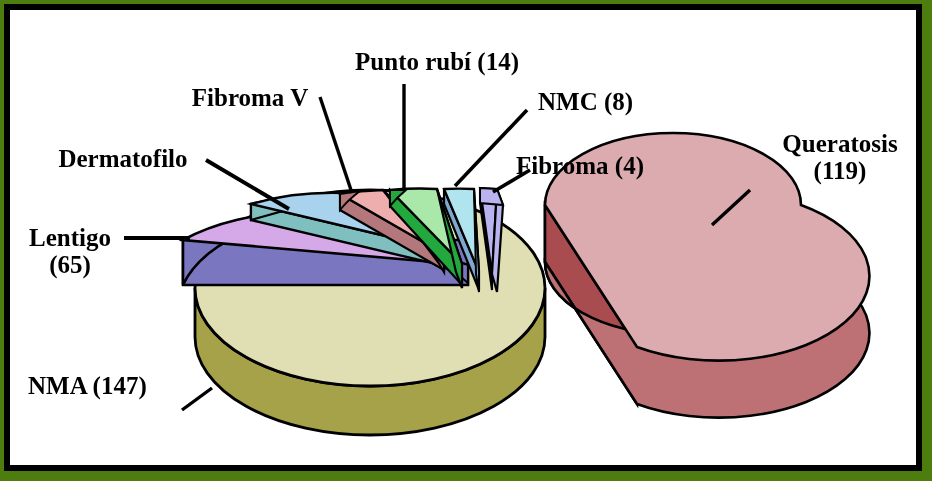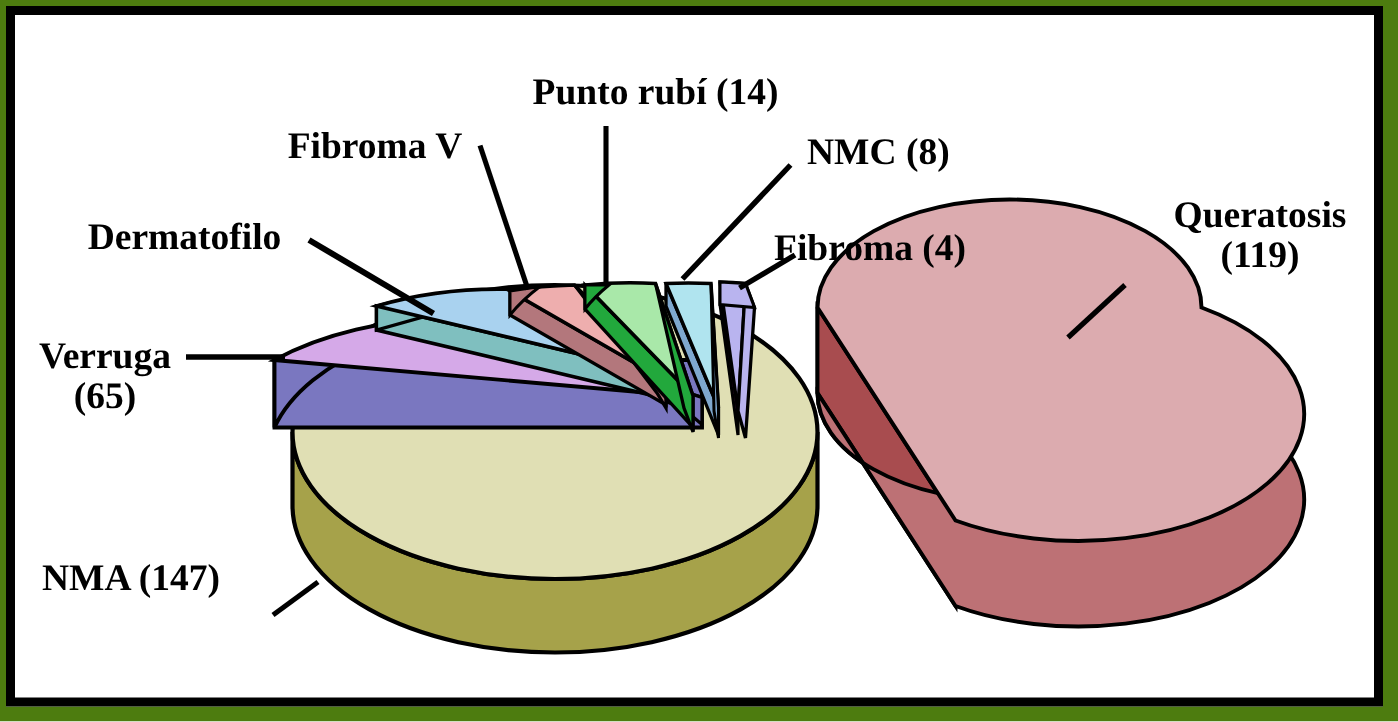--- a/index.html
+++ b/index.html
@@ -173,21 +173,21 @@
 
   <div class="lbl lft" style="left:516px; top:152px; width:190px;">
     <span>Fibroma (4)</span>
   </div>
 
   <div class="lbl ctr" style="left:28px; top:145px; width:190px;">
     <span>Dermatofilo</span>
   </div>
 
   <div class="lbl ctr" style="left:16px; top:224px; width:108px;">
-    <span>Verruga</span>
+    <span>Lentigo</span>
     <span class="lbl-l2">(65)</span>
   </div>
 
   <div class="lbl lft" style="left:28px; top:372px; width:190px;">
     <span>NMA (147)</span>
   </div>
 
 </div>
 
 </body></html>

